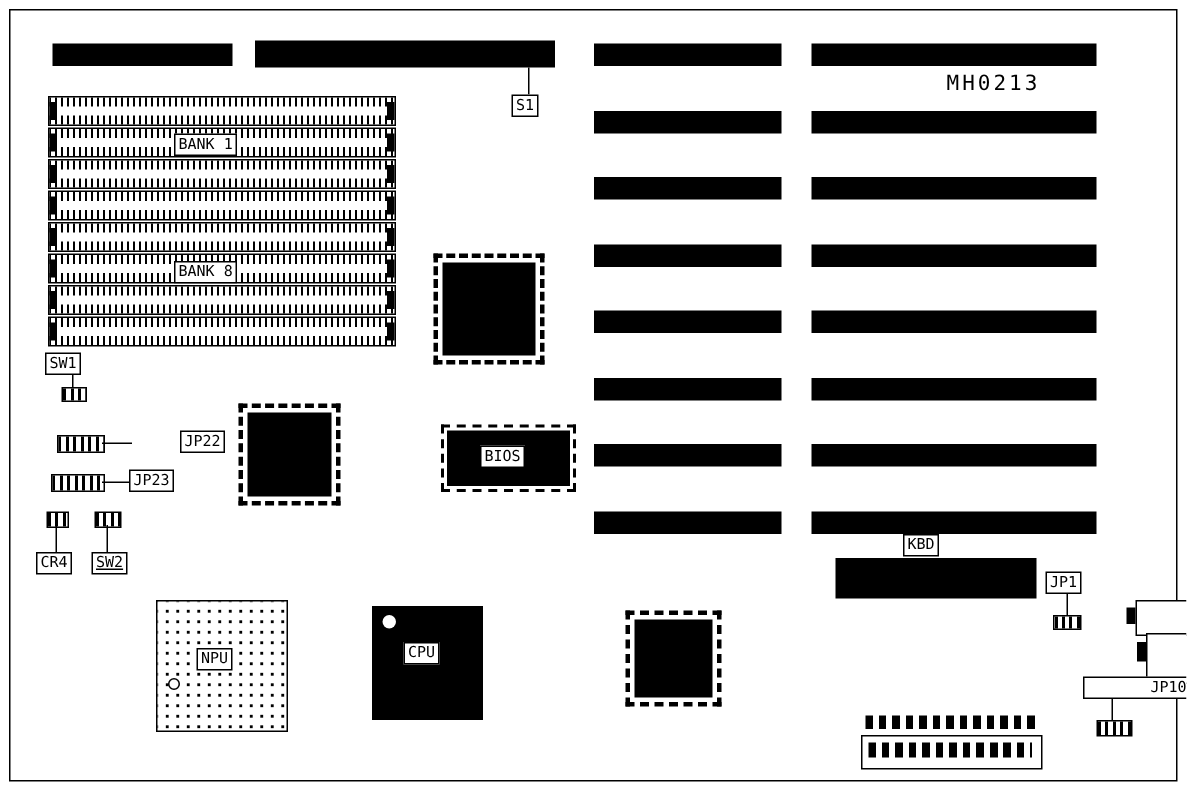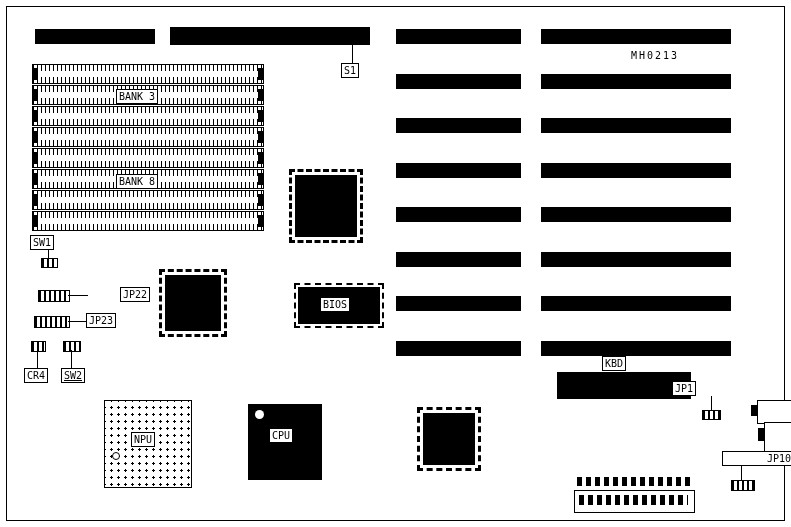--- a/index.html
+++ b/index.html
@@ -2,21 +2,21 @@
 <html><head>
 <meta charset="utf-8">
 <style>
   html,body{margin:0;padding:0;background:#ffffff;}
   .board{position:relative;width:791px;height:527px;background:#fff;
          font-family:"DejaVu Sans Mono","Liberation Mono",monospace;color:#000;overflow:hidden;}
   .frame{position:absolute;left:6px;top:6px;right:6px;bottom:6px;border:1px solid #000;}
   .bar{position:absolute;background:#000;}
   .lbl{position:absolute;background:#fff;border:1px solid #000;font-size:10px;line-height:13px;
        padding:0 2px;white-space:nowrap;z-index:6;}
-  .txt{position:absolute;font-size:10px;line-height:12px;white-space:nowrap;letter-spacing:2px;padding-left:21px;}
+  .txt{position:absolute;font-size:14px;line-height:12px;white-space:nowrap;letter-spacing:2px;padding-left:21px;}
   .simm{position:absolute;left:32px;width:230px;height:18px;border:1px solid #000;background:
       repeating-linear-gradient(90deg,#000 0 1px,transparent 1px 4px) 0 0/100% 6px no-repeat,
       repeating-linear-gradient(90deg,#000 0 1px,transparent 1px 4px) 0 100%/100% 6px no-repeat;}
   .simm::before,.simm::after{content:"";position:absolute;top:3px;bottom:3px;width:5px;background:#000;}
   .simm::before{left:0;}
   .simm::after{right:0;}
   .qfp{position:absolute;background:#000;}
   .qfp::before{content:"";position:absolute;inset:-6px;border:3px dashed #000;}
   .pga{position:absolute;border:1px solid #000;background-color:#fff;
        background-image:radial-gradient(#000 1.1px,transparent 1.2px);
@@ -63,21 +63,21 @@
   <div class="bar" style="left:541px;top:341px;width:190px;height:15px;"></div>
 
   <div class="simm" style="top:64px;"></div>
   <div class="simm" style="top:85px;"></div>
   <div class="simm" style="top:106px;"></div>
   <div class="simm" style="top:127px;"></div>
   <div class="simm" style="top:148px;"></div>
   <div class="simm" style="top:169px;"></div>
   <div class="simm" style="top:190px;"></div>
   <div class="simm" style="top:211px;"></div>
-  <div class="lbl" style="left:116px;top:89px;">BANK 3</div>
+  <div class="lbl" style="left:116px;top:89px;">BANK 1</div>
   <div class="lbl" style="left:116px;top:174px;">BANK 8</div>
 
   <div class="lbl" style="left:30px;top:235px;">SW1</div>
   <div class="vline" style="left:48px;top:250px;height:8px;"></div>
   <div class="jblock" style="left:41px;top:258px;width:15px;height:8px;"></div>
 
   <div class="qfp" style="left:295px;top:175px;width:62px;height:62px;"></div>
   <div class="qfp" style="left:165px;top:275px;width:56px;height:56px;"></div>
   <div class="qfp" style="left:423px;top:413px;width:52px;height:52px;"></div>
 
@@ -102,21 +102,21 @@
   <div class="lbl" style="left:131px;top:432px;">NPU</div>
   <div class="pin1" style="left:112px;top:452px;"></div>
 
   <div class="chip" style="left:248px;top:404px;width:74px;height:76px;"></div>
   <div class="dot" style="left:255px;top:410px;width:9px;height:9px;"></div>
   <div class="lbl" style="left:269px;top:428px;">CPU</div>
 
   <div class="chip" style="left:557px;top:372px;width:134px;height:27px;"></div>
   <div class="lbl" style="left:602px;top:356px;">KBD</div>
 
-  <div class="lbl" style="left:672px;top:381px;">JP1</div>
+  <div class="lbl" style="left:697px;top:381px;">JP1</div>
   <div class="vline" style="left:711px;top:396px;height:14px;"></div>
   <div class="jblock" style="left:702px;top:410px;width:17px;height:8px;"></div>
 
   <div class="lbl" style="left:722px;top:451px;padding-left:44px;">JP10</div>
   <div class="vline" style="left:741px;top:466px;height:14px;"></div>
   <div class="jblock" style="left:731px;top:480px;width:22px;height:9px;"></div>
 
   <div class="pinrow" style="left:577px;top:477px;width:113px;height:9px;"></div>
   <div class="outline" style="left:574px;top:490px;width:119px;height:21px;"></div>
   <div class="pinrow" style="left:579px;top:495px;width:109px;height:10px;"></div>

